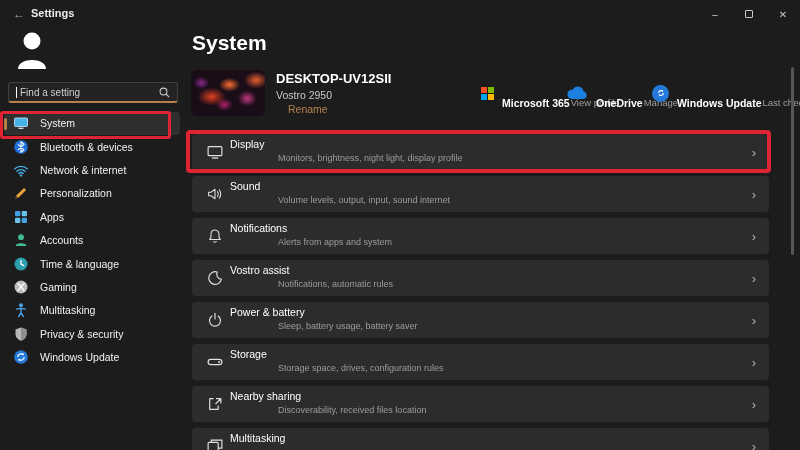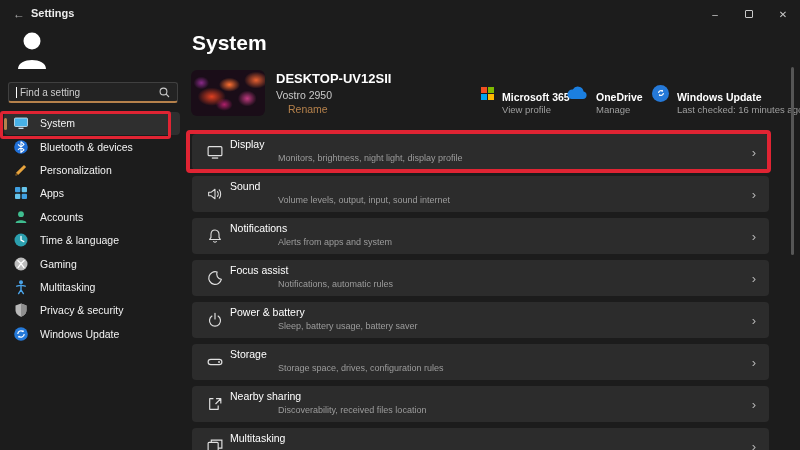--- a/index.html
+++ b/index.html
@@ -41,21 +41,21 @@
       radial-gradient(11px 9px at 14% 28%, #8a2a8a 0%, rgba(138,42,138,0) 70%),
       radial-gradient(17px 12px at 88% 22%, #e86030 0%, rgba(232,96,48,0) 70%),
       radial-gradient(12px 9px at 45% 75%, #b0206a 0%, rgba(176,32,106,0) 70%),
       #1a0d18;}
   .device-name{position:absolute;left:276px;top:71px;font-size:13px;font-weight:700;color:#ffffff;}
   .device-model{position:absolute;left:276px;top:89px;font-size:10.5px;color:#c9c9c9;}
   .device-rename{position:absolute;left:288px;top:103px;font-size:10.5px;color:var(--accent);cursor:pointer;}
 
   .quick-card{position:absolute;top:78px;height:30px;display:flex;align-items:center;gap:8px;}
   .qc-1{left:481px;} .qc-2{left:566px;} .qc-3{left:652px;}
-  .qc-text{display:flex;flex-direction:column;gap:1px;margin-top:20px;}
+  .qc-text{display:flex;flex-direction:row;gap:1px;margin-top:20px;}
   .qc-title{font-size:10.5px;font-weight:700;color:#ffffff;white-space:nowrap;}
   .qc-sub{font-size:9.5px;color:#9f9f9f;white-space:nowrap;}
   .ms-logo{display:grid;grid-template-columns:6px 6px;grid-template-rows:6px 6px;gap:1px;}
   .update-badge{width:17px;height:17px;border-radius:50%;background:var(--update-blue);display:flex;align-items:center;justify-content:center;}
 
   
   .rows{position:absolute;left:192px;top:134px;width:577px;}
   .row{position:relative;height:36px;margin-bottom:6px;background:var(--card-bg);border-radius:4px;display:flex;align-items:center;cursor:pointer;}
   .row-icon{position:absolute;left:14px;top:9px;width:18px;height:18px;}
   .row-text{position:absolute;left:38px;top:4px;}
@@ -117,20 +117,29 @@
     <div class="nav-item">
       <span class="nav-icon">
         <svg width="16" height="16" viewBox="0 0 16 16">
             <circle cx="8" cy="8" r="6.8" fill="#2070d8"></circle>
             <path d="M8 2.6 V13.4 L11 10.8 L5 5.4 M5 10.8 L11 5.4 L8 2.6" fill="none" stroke="#ffffff" stroke-width="1.1" stroke-linejoin="round"></path>
           </svg>
       </span>
       <span class="nav-label">Bluetooth &amp; devices</span>
     </div>
 
+    <div class="nav-item">
+      <span class="nav-icon">
+        <svg width="16" height="16" viewBox="0 0 16 16">
+            <path d="M1.8 6.8 C5 3.6,11 3.6,14.2 6.8 M3.9 9.3 C6.3 7.1,9.7 7.1,12.1 9.3 M5.9 11.4 C7.1 10.4,8.9 10.4,10.1 11.4" fill="none" stroke="#45b0e8" stroke-width="1.4" stroke-linecap="round"></path>
+            <circle cx="8" cy="13.4" r="1.2" fill="#45b0e8"></circle>
+          </svg>
+      </span>
+      <span class="nav-label">Network &amp; internet</span>
+    </div>
 
     <div class="nav-item">
       <span class="nav-icon">
         <svg width="16" height="16" viewBox="0 0 16 16">
             <path d="M2.5 13.5 L3.3 10.6 L11 2.9 L13.1 5 L5.4 12.7 Z" fill="#e8a43d"></path>
             <path d="M2.5 13.5 L3.3 10.6 L5.4 12.7 Z" fill="#6b4a1f"></path>
           </svg>
       </span>
       <span class="nav-label">Personalization</span>
     </div>
@@ -291,21 +300,21 @@
         <div class="row-sub">Alerts from apps and system</div>
       </span>
       <span class="row-chevron">›</span>
     </div>
 
     <div class="row">
       <svg class="row-icon" viewBox="0 0 17 17">
           <path d="M10.5 2.8 A6 6 0 1 0 14.5 9.8 A5 5 0 0 1 10.5 2.8 Z" fill="none" stroke="#e0e0e0" stroke-width="1.1" stroke-linejoin="round"></path>
         </svg>
       <span class="row-text">
-        <div class="row-title">Focus assist</div>
+        <div class="row-title">Vostro assist</div>
         <div class="row-sub">Notifications, automatic rules</div>
       </span>
       <span class="row-chevron">›</span>
     </div>
 
     <div class="row">
       <svg class="row-icon" viewBox="0 0 17 17">
           <path d="M5.6 4.8 a5.2 5.2 0 1 0 5.8 0" fill="none" stroke="#e0e0e0" stroke-width="1.1" stroke-linecap="round"></path>
           <path d="M8.5 2.3 v5.2" stroke="#e0e0e0" stroke-width="1.1" stroke-linecap="round"></path>
         </svg>

